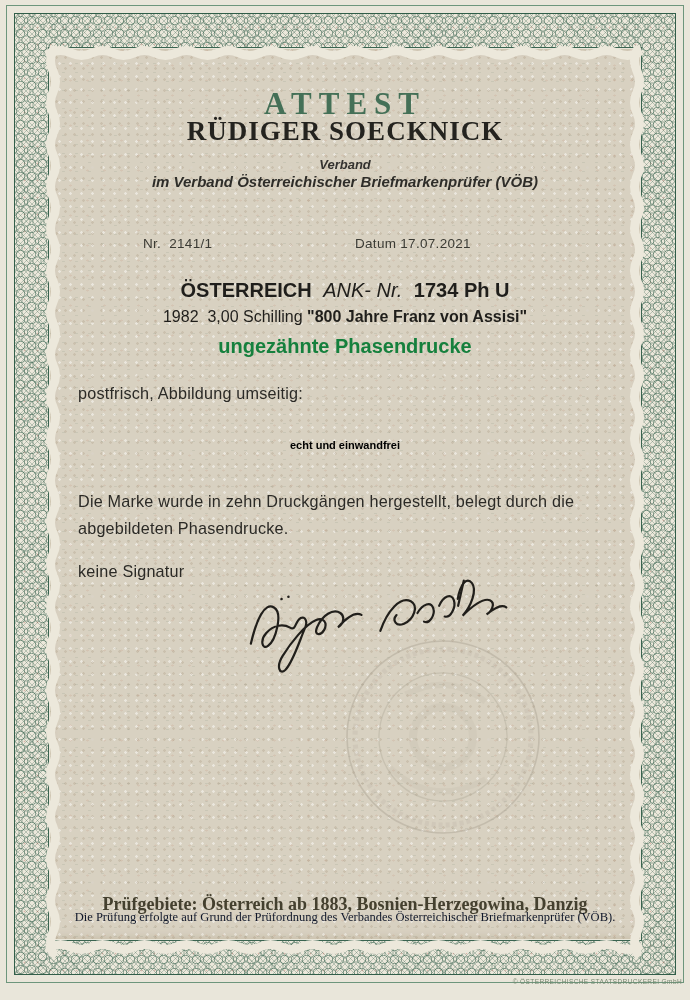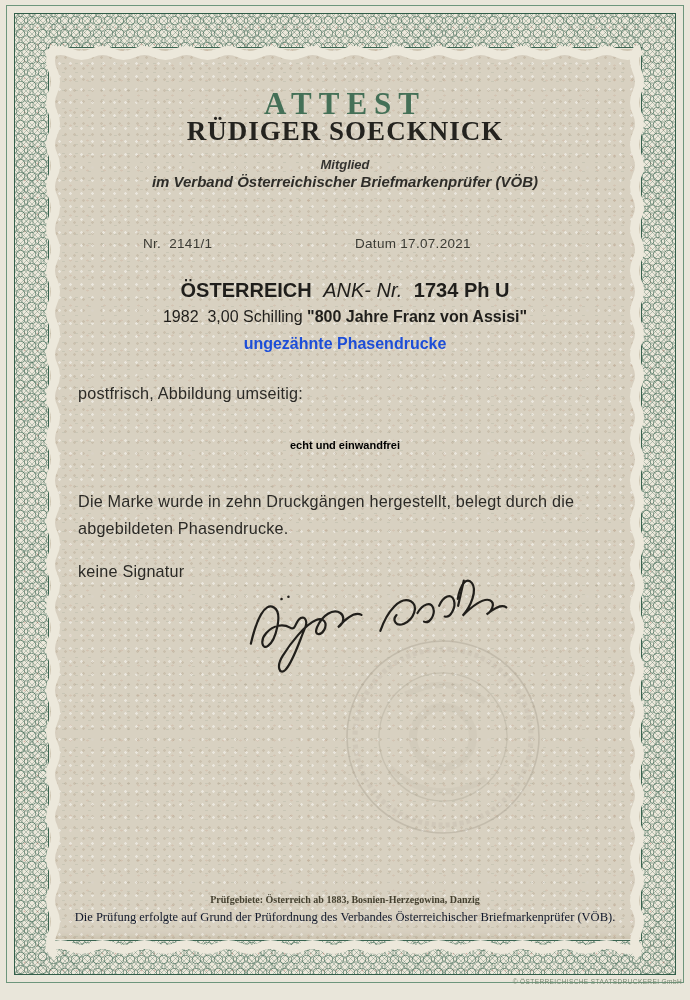--- a/index.html
+++ b/index.html
@@ -61,29 +61,29 @@
 
   .nrline{top:236px;font-size:13.5px;color:#3b3b34;letter-spacing:.3px;}
   .nr-label{position:absolute;left:143px;}
   .dt-label{position:absolute;left:355px;}
 
   .head1{top:279px;color:#1f1e1b;}
   .head1 .big{font-size:20px;font-weight:700;text-align:right;}
   .head1 .mid{font-size:20px;font-weight:400;padding:0 7px;font-style:italic;}
   .head2{top:308px;font-size:16px;color:#1f1e1b;}
   .head2 .b{font-weight:700;}
-  .head3{top:335px;font-size:16px;font-weight:700;color:#1d4ed8;}
+  .head3{top:335px;font-size:20px;font-weight:700;color:#15803d;}
 
   .body-l{left:78px;font-size:16.2px;color:#2b2a26;letter-spacing:.2px;}
   .cond{top:384px;}
   .verdict{top:439px;font-size:11px;font-weight:700;color:#000000;}
   .expl{top:488px;line-height:26.5px;}
   .signote{top:562px;}
 
-  .areas{top:894px;font-family:"Liberation Serif", serif;font-size:10px;
+  .areas{top:894px;font-family:"Liberation Serif", serif;font-size:18px;
     font-weight:600;color:#44402f;}
   .legal{top:910px;font-family:"Liberation Serif", serif;font-size:12.5px;
     color:#0f172a;}
   .printer{top:978px;right:8px;font-size:6.5px;color:#74876f;
     letter-spacing:.4px;text-align:right;}
 </style>
 </head>
 <body>
 
 <div id="stage">
@@ -116,21 +116,21 @@
       <path d="M250 638 C257 614 266 597 275 603 C284 609 275 636 267 641 C261 645 259 635 266 628 C274 620 284 620 290 624 C296 628 295 618 301 615 C306 613 308 619 305 625 C299 637 291 659 283 666 C277 671 274 662 281 652 C290 639 305 622 316 618 C324 615 328 621 324 628 C320 634 313 633 317 625 C323 613 334 607 341 612 C346 616 343 624 338 626 C346 618 356 611 362 615"></path>
       <circle cx="283" cy="595" r="1.3" fill="#211f1b" stroke="none"></circle>
       <circle cx="290" cy="593" r="1.3" fill="#211f1b" stroke="none"></circle>
       <path d="M380 632 C388 612 402 598 412 604 C420 609 414 622 404 626 C396 629 392 622 397 617 M418 616 C424 607 432 605 434 612 C436 619 429 628 424 625 M440 610 C445 600 453 598 455 605 C457 612 451 623 445 621 M459 604 C462 590 469 582 474 589 C479 596 472 612 463 621 C472 613 484 604 491 607 C497 610 492 619 487 621 C494 616 502 611 507 615"></path>
       <path d="M466 586 L459 611"></path>
     </g>
   </svg>
 
   <div class="txt ctr attest">ATTEST</div>
   <div class="txt ctr expert">RÜDIGER SOECKNICK</div>
-  <div class="txt ctr member">Mitglied</div>
+  <div class="txt ctr member">Verband</div>
   <div class="txt ctr assoc">im Verband Österreichischer Briefmarkenprüfer (VÖB)</div>
 
   <div class="txt nrline" style="left:0;right:0;">
     <span class="nr-label pre">Nr.  2141/1</span>
     <span class="dt-label pre">Datum 17.07.2021</span>
   </div>
 
   <div class="txt ctr head1">
     <span class="big">ÖSTERREICH</span>
     <span class="mid">ANK- Nr.</span>

